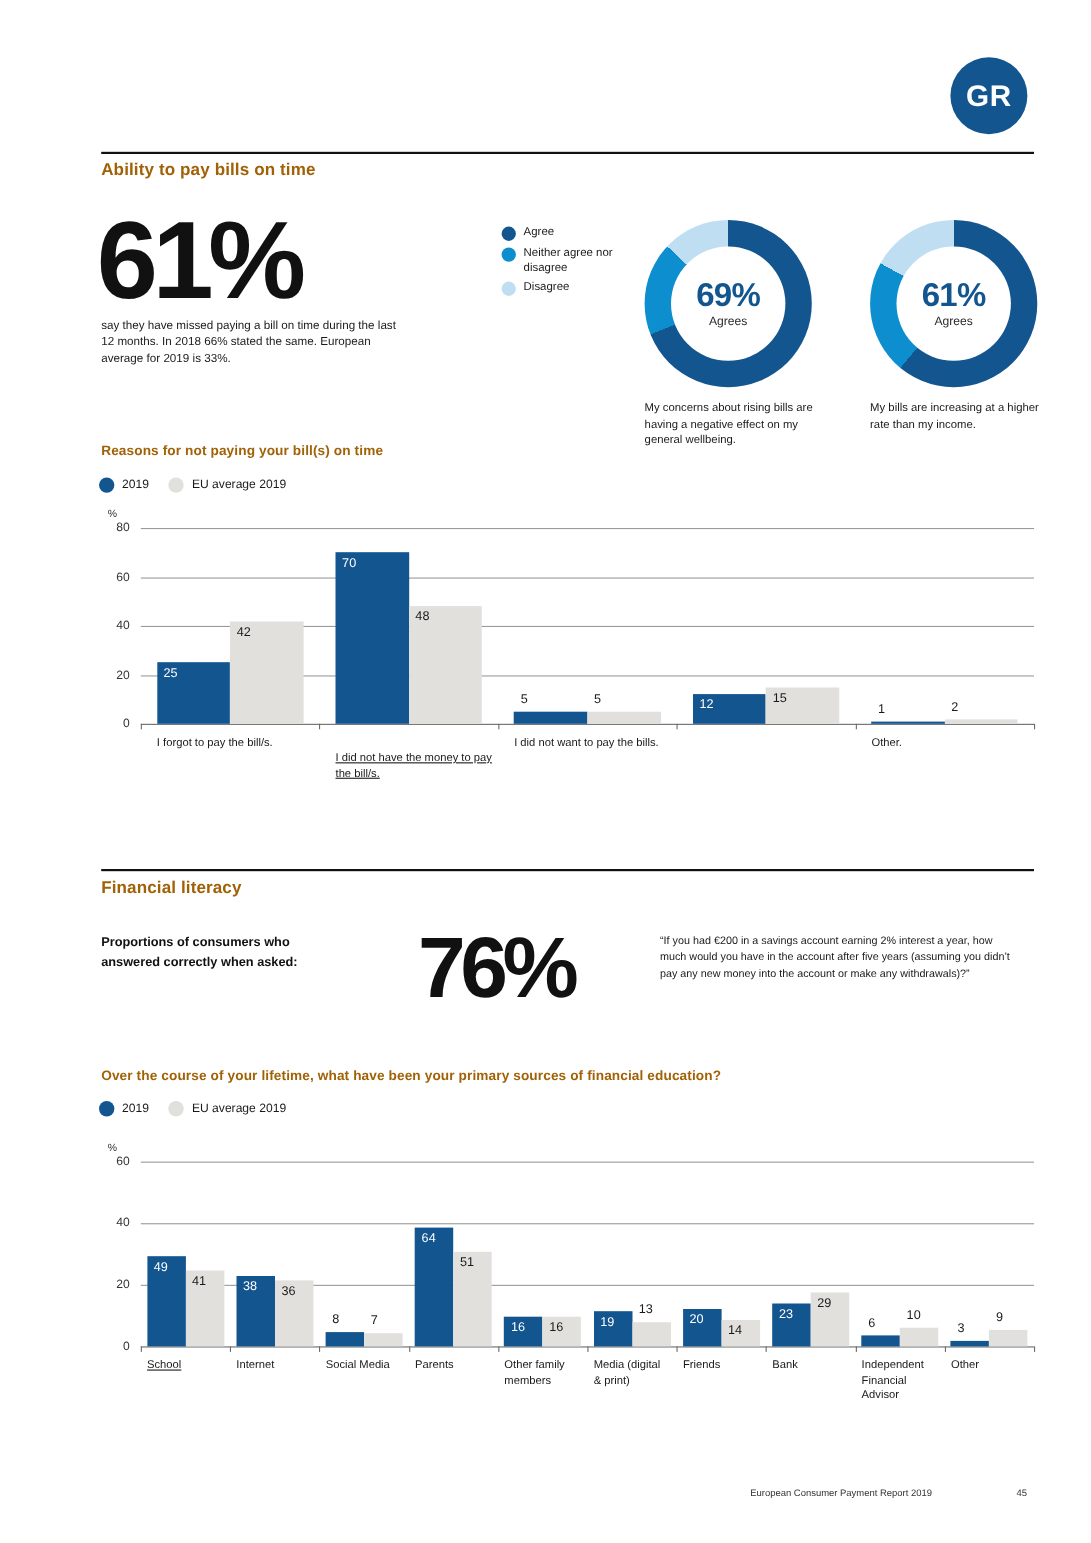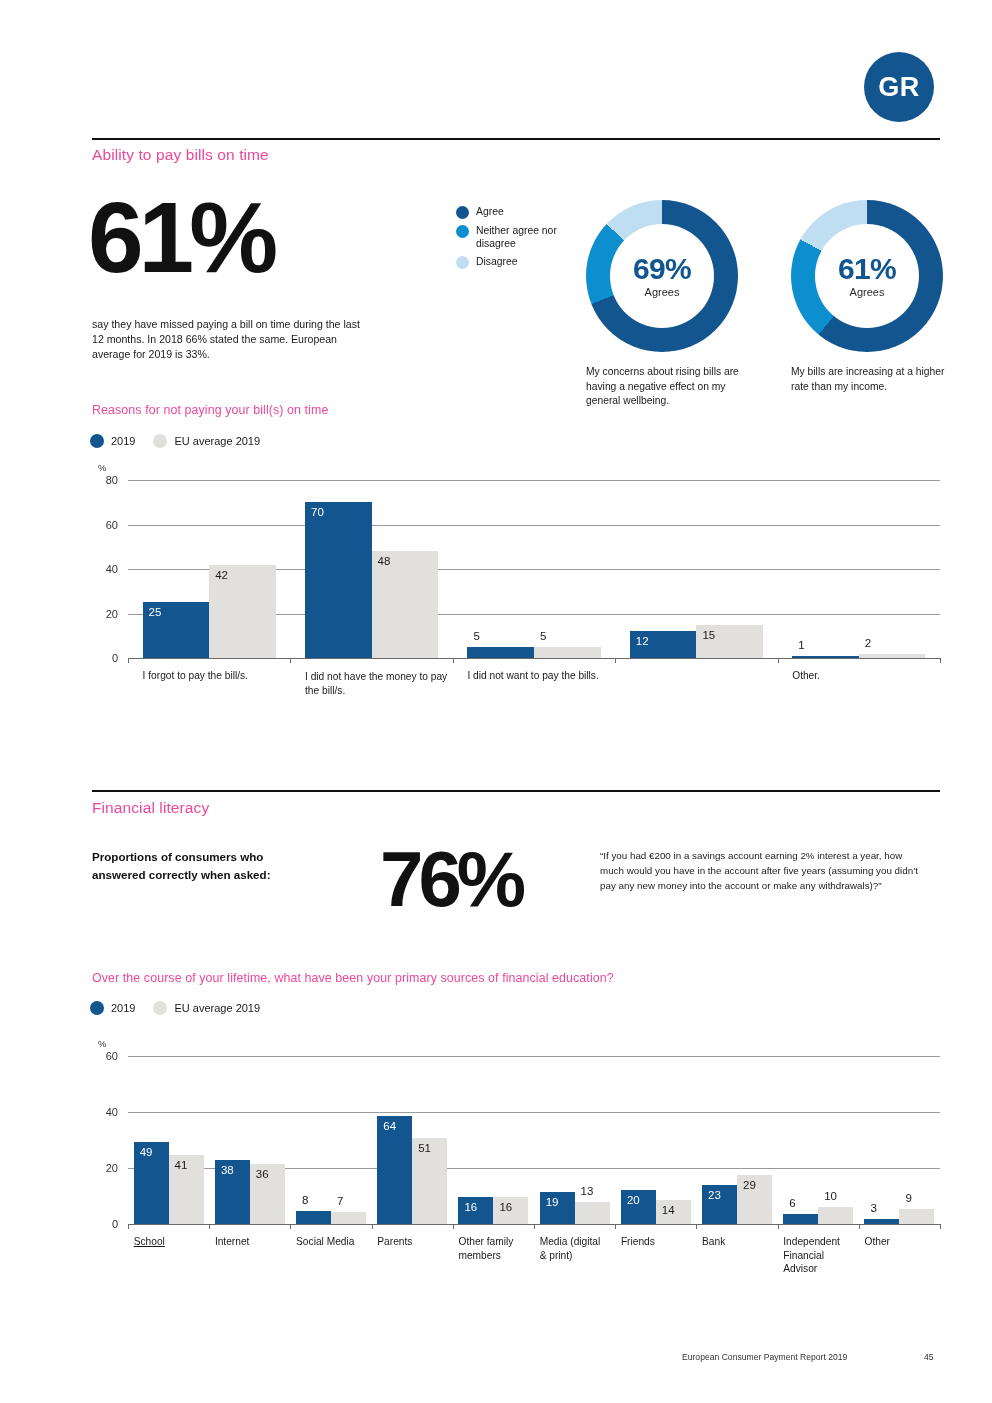--- a/index.html
+++ b/index.html
@@ -20,31 +20,31 @@
     display: flex; align-items: center; justify-content: center;
   }
   .logo span {
     color: #ffffff; font-size: 27px; font-weight: bold; letter-spacing: .5px;
   }
 
   
   .rule { position: absolute; left: 92px; width: 848px; height: 2px; background: #111111; }
   .section-title {
     position: absolute; left: 92px;
-    font-size: 15.5px; font-weight: normal; color: #ec4899; letter-spacing: .1px;
+    font-size: 15.5px; font-weight: bold; color: #a16207; letter-spacing: .1px;
   }
 
   
   .bignum {
     position: absolute;
     font-weight: bold; color: #111111;
     letter-spacing: -5px; line-height: .82;
   }
   .bodytext {
-    position: absolute; font-size: 10.6px; line-height: 1.42; color: #1a1a1a; margin-top: 28px;
+    position: absolute; font-size: 10.6px; line-height: 1.42; color: #1a1a1a;
   }
 
   
   .legend-agree { position: absolute; left: 456px; top: 205px; width: 130px; }
   .legend-agree .row { display: flex; align-items: flex-start; margin-bottom: 5px; }
   .legend-agree .dot {
     width: 13px; height: 13px; border-radius: 50%;
     flex: 0 0 13px; margin-right: 7px; margin-top: 1px;
   }
   .legend-agree .txt { font-size: 10.4px; line-height: 1.25; color: #1a1a1a; }
@@ -181,21 +181,21 @@
       <div class="bar s1" style="left: 50.616px; width: 66.584px; height: 55.625px; bottom: 15px; top: 144.375px;"></div>
       <div class="vallbl inside" style="left: 56.616px; top: 148.375px;">25</div>
       <div class="bar s2" style="left: 117.2px; width: 66.584px; height: 93.45px; bottom: 15px; top: 106.55px;"></div>
       <div class="vallbl outside" style="left: 123.2px; top: 110.55px;">42</div>
       <div class="catlbl" style="left: 50.616px; top: 211px; width: 150.4px;">I forgot to pay the bill/s.</div>
       <div class="tick" style="left: 198.4px; top: 200px; height: 5px;"></div>
       <div class="bar s1" style="left: 213.016px; width: 66.584px; height: 155.75px; bottom: 15px; top: 44.25px;"></div>
       <div class="vallbl inside" style="left: 219.016px; top: 48.25px;">70</div>
       <div class="bar s2" style="left: 279.6px; width: 66.584px; height: 106.8px; bottom: 15px; top: 93.2px;"></div>
       <div class="vallbl outside" style="left: 285.6px; top: 97.2px;">48</div>
-      <div class="catlbl" style="left: 213.016px; top: 212px; width: 150.4px;">I did not have the money to pay the bill/s.</div>
+      <div class="catlbl" style="left: 213.016px; top: 225px; width: 150.4px; text-decoration: underline;">I did not have the money to pay the bill/s.</div>
       <div class="tick" style="left: 360.8px; top: 200px; height: 5px;"></div>
       <div class="bar s1" style="left: 375.416px; width: 66.584px; height: 11.125px; bottom: 15px; top: 188.875px;"></div>
       <div class="vallbl outside" style="left: 381.416px; top: 171.875px;">5</div>
       <div class="bar s2" style="left: 442px; width: 66.584px; height: 11.125px; bottom: 15px; top: 188.875px;"></div>
       <div class="vallbl outside" style="left: 448px; top: 171.875px;">5</div>
       <div class="catlbl" style="left: 375.416px; top: 211px; width: 150.4px;">I did not want to pay the bills.</div>
       <div class="tick" style="left: 523.2px; top: 200px; height: 5px;"></div>
       <div class="bar s1" style="left: 537.816px; width: 66.584px; height: 26.7px; bottom: 15px; top: 173.3px;"></div>
       <div class="vallbl inside" style="left: 543.816px; top: 177.3px;">12</div>
       <div class="bar s2" style="left: 604.4px; width: 66.584px; height: 33.375px; bottom: 15px; top: 166.625px;"></div>

